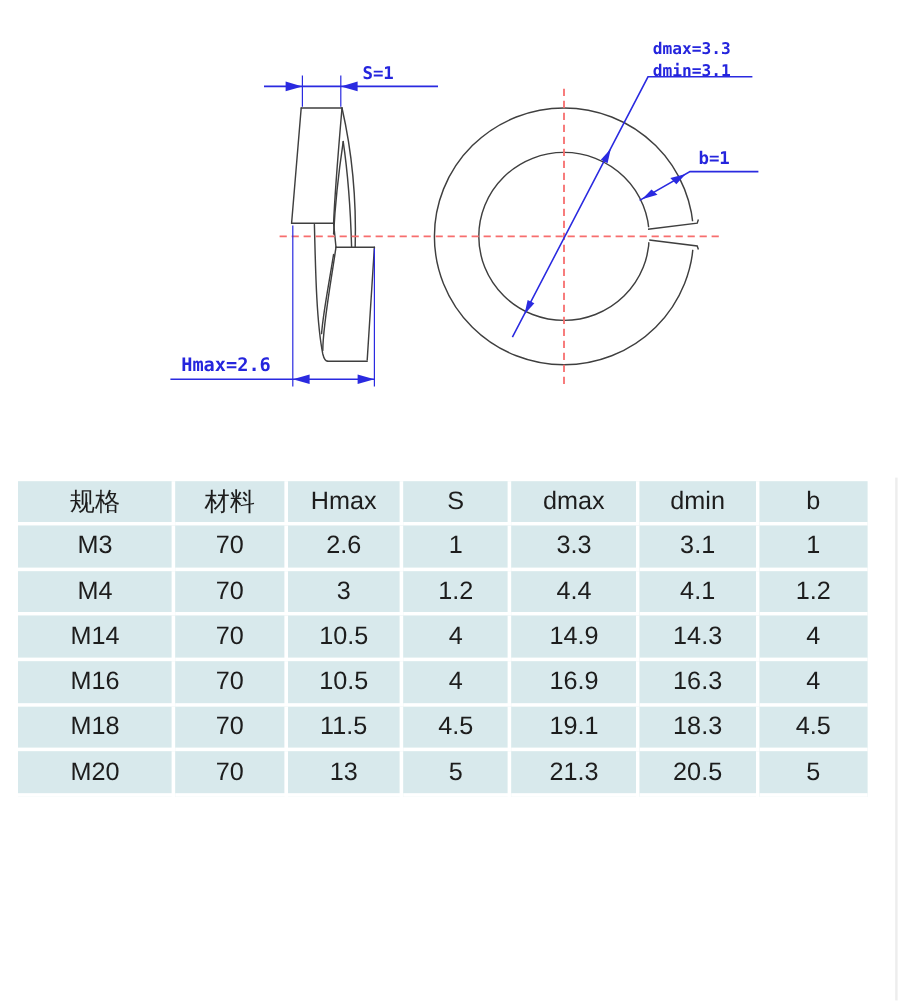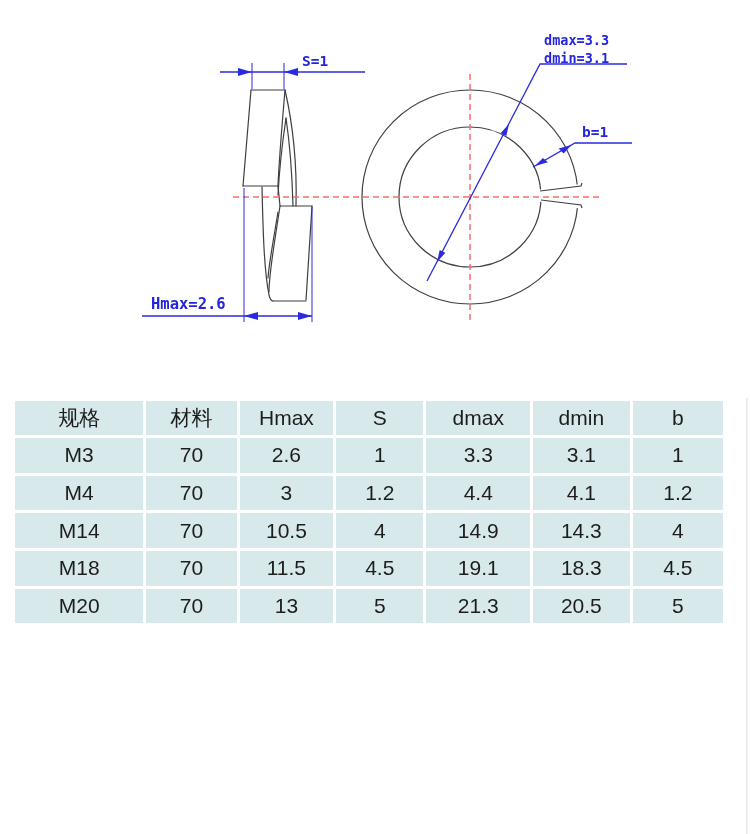--- a/index.html
+++ b/index.html
@@ -138,20 +138,29 @@
         <tr>
           <td>M14</td>
           <td>70</td>
           <td>10.5</td>
           <td>4</td>
           <td>14.9</td>
           <td>14.3</td>
           <td>4</td>
         </tr>
         <tr>
+          <td>M16</td>
+          <td>70</td>
+          <td>10.5</td>
+          <td>4</td>
+          <td>16.9</td>
+          <td>16.3</td>
+          <td>4</td>
+        </tr>
+        <tr>
           <td>M18</td>
           <td>70</td>
           <td>11.5</td>
           <td>4.5</td>
           <td>19.1</td>
           <td>18.3</td>
           <td>4.5</td>
         </tr>
         <tr>
           <td>M20</td>

